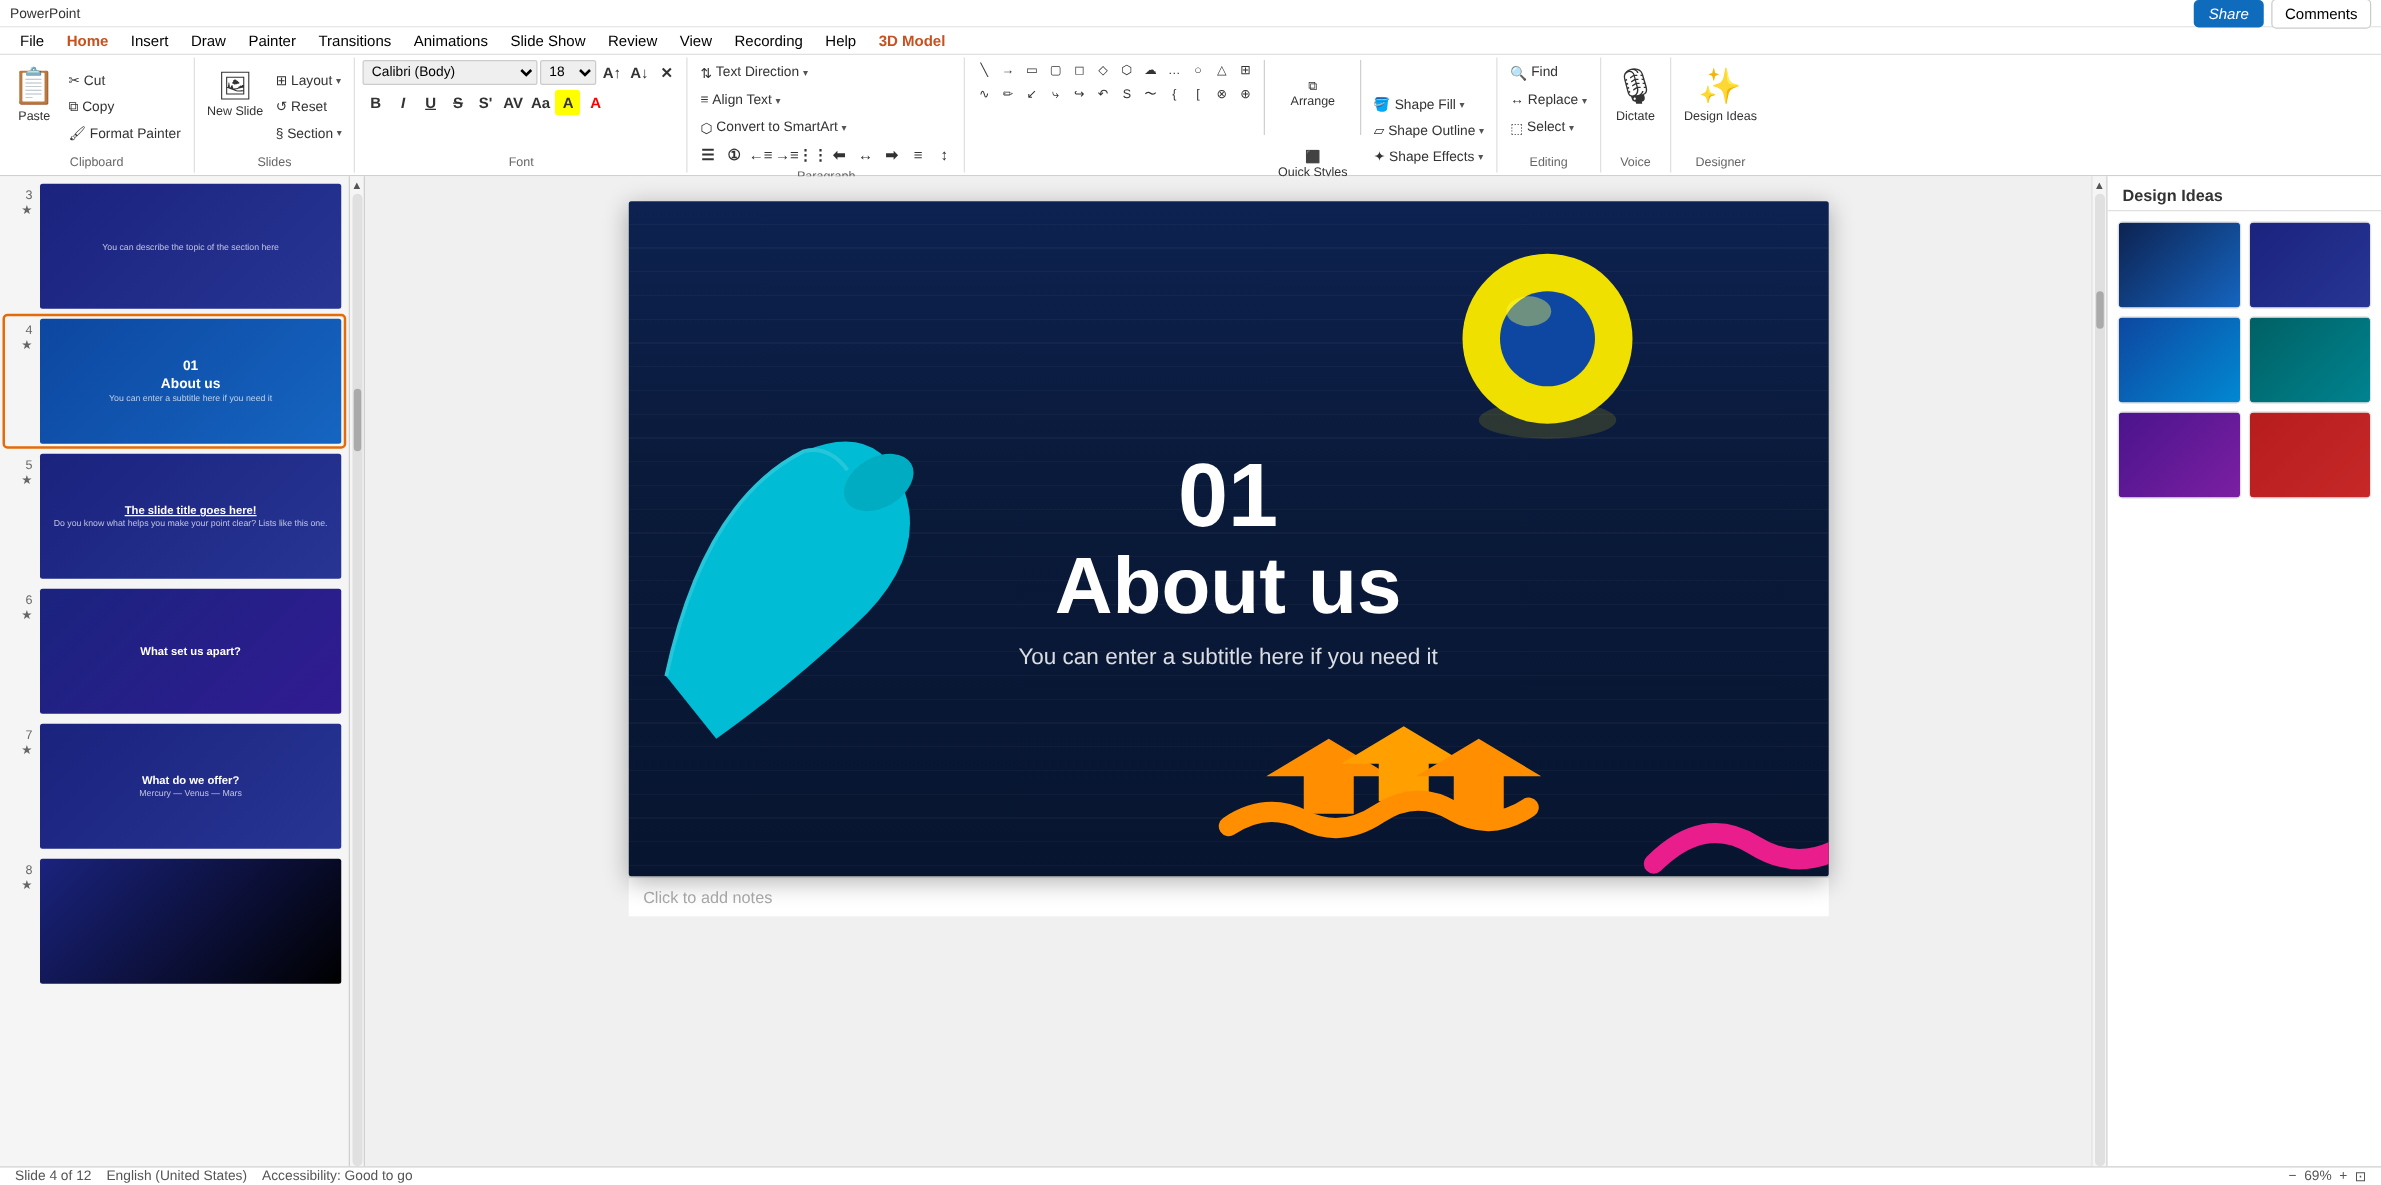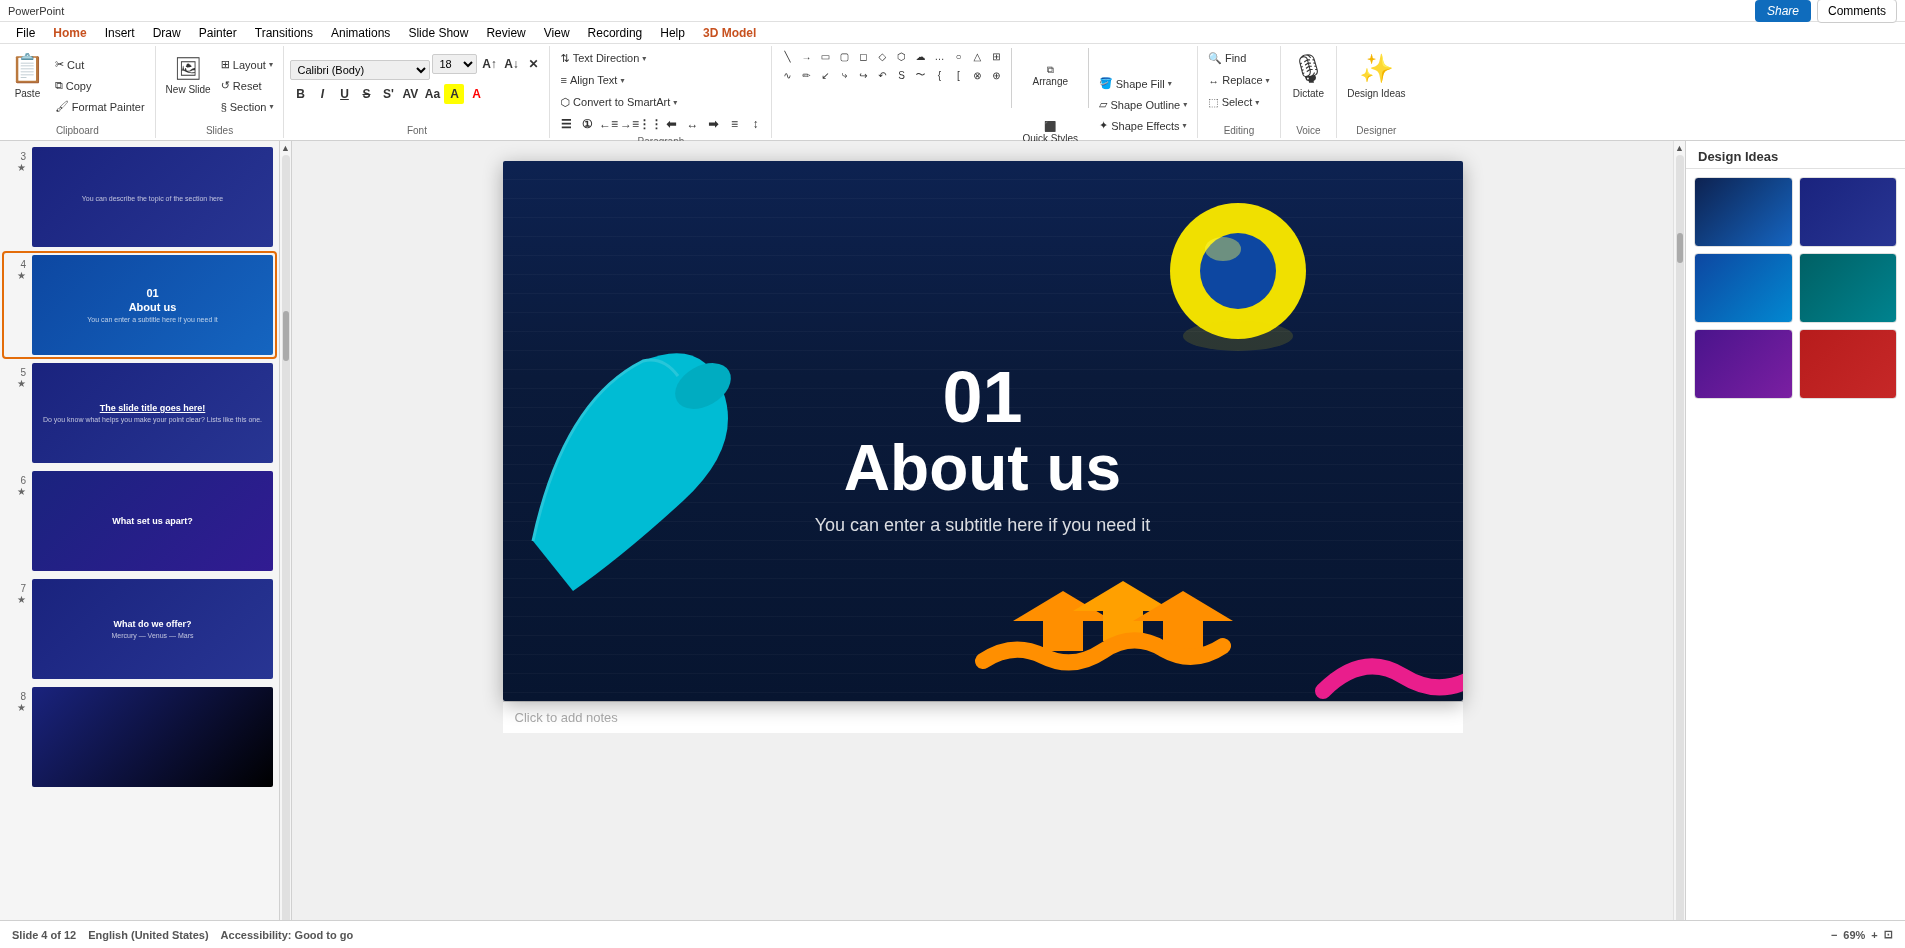--- a/index.html
+++ b/index.html
@@ -99,21 +99,20 @@
       height: 100%;
     }
     .font-row { display: flex; align-items: center; gap: 2px; margin-bottom: 2px; }
     .font-select {
       width: 140px;
       height: 20px;
       font-size: 11px;
       border: 1px solid #ccc;
       border-radius: 2px;
       padding: 0 2px;
-      margin-top: 12px;
     }
     .font-size-select {
       width: 45px;
       height: 20px;
       font-size: 11px;
       border: 1px solid #ccc;
       border-radius: 2px;
       padding: 0 2px;
     }
     .icon-btn {
@@ -323,34 +322,33 @@
       align-items: center;
       padding: 0 12px;
       font-size: 13px;
       color: #888;
       cursor: text;
       margin-top: 0;
     }
 
     
     .status-bar {
-      height: 28px;
+      height: 15px;
       background: #fff;
       border-top: 1px solid #d0d0d0;
       display: flex;
       align-items: center;
       padding: 0 12px;
       font-size: 11px;
       color: #555;
       gap: 12px;
       position: fixed;
       bottom: 0;
       left: 0;
       right: 0;
-      font-weight: bold;
     }
 
     
     .designer-panel {
       width: 220px;
       background: #fff;
       border-left: 1px solid #d0d0d0;
       display: flex;
       flex-direction: column;
     }

